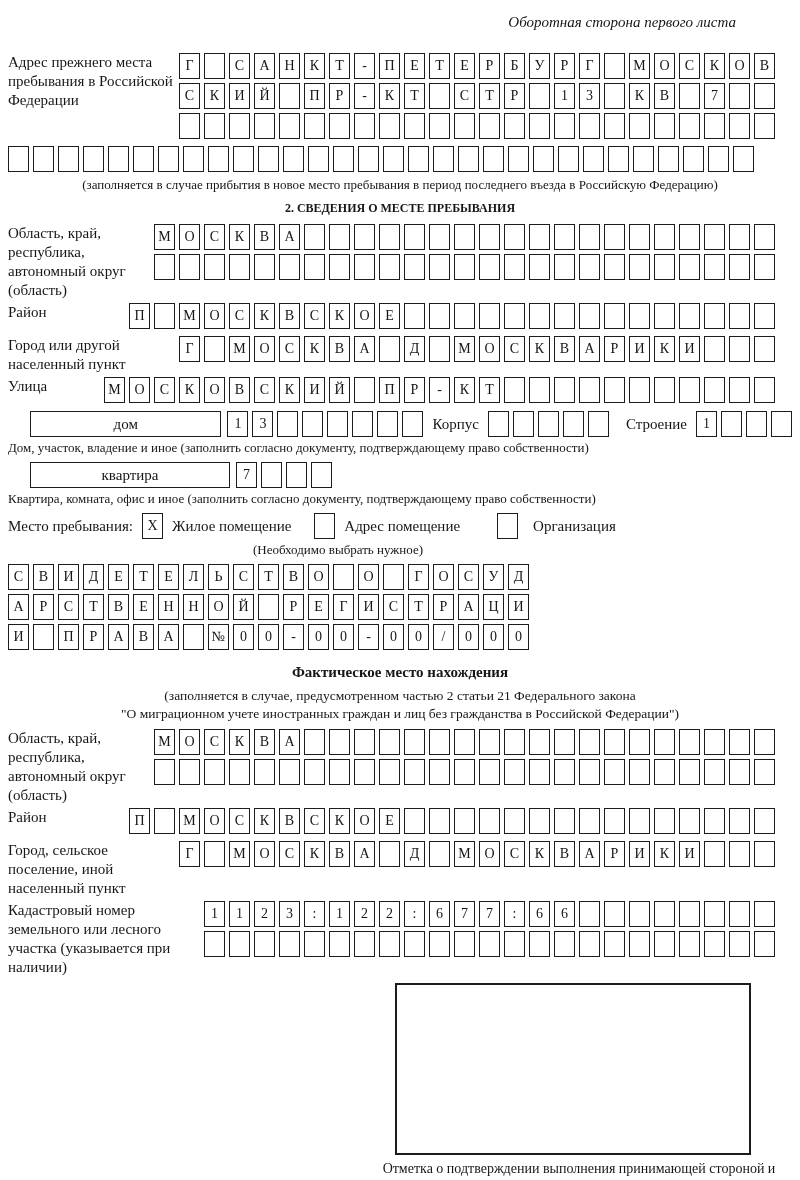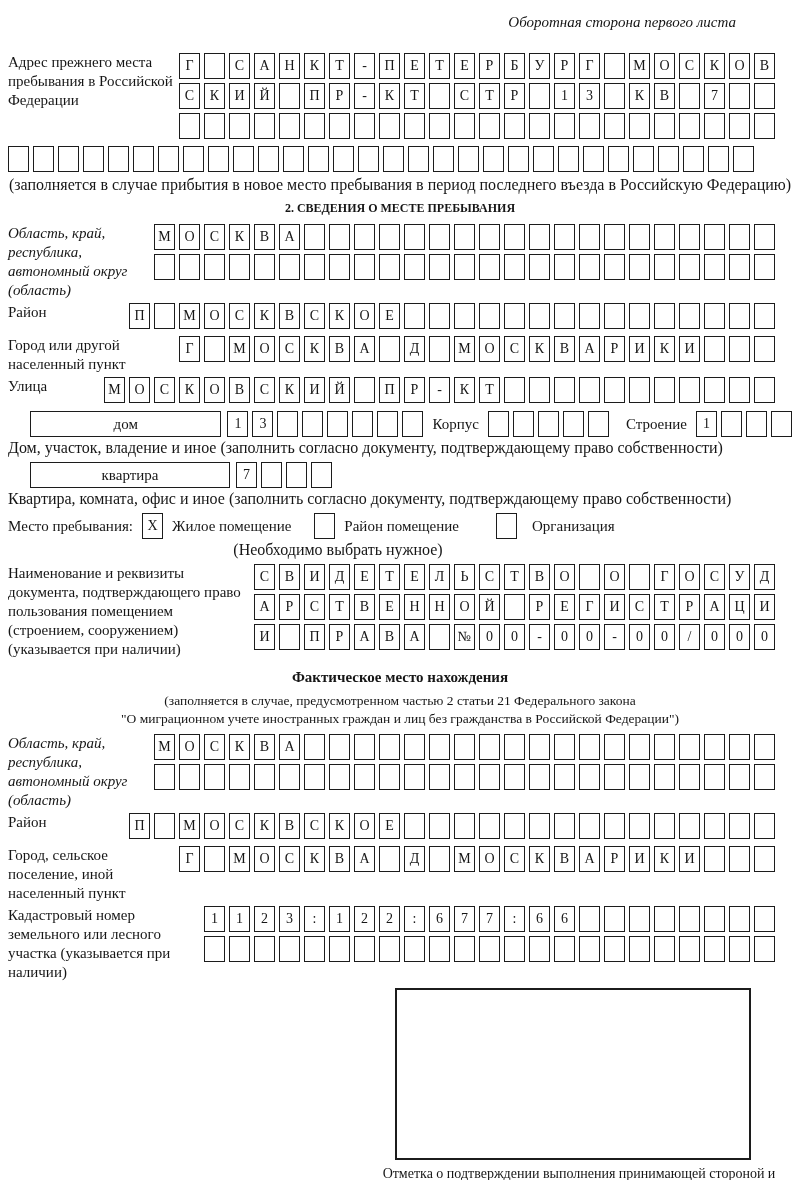--- a/index.html
+++ b/index.html
@@ -8,35 +8,35 @@
     font-family:"Liberation Serif","DejaVu Serif",serif;
     color:#161616;
     box-sizing:border-box;
     padding:14px 8px 10px 8px;
     overflow:hidden;
   }
   .hdr-note{ text-align:right; padding-right:56px; font-size:15px; margin-bottom:22px;font-style:italic;}
   .field{ display:flex; align-items:flex-start; margin-bottom:3px;}
   .flabel{ font-size:15px; line-height:19px; padding-right:5px; box-sizing:border-box;}
   .w171{flex:0 0 171px;}
-  .w146{flex:0 0 146px;font-style:italic;}
+  .w146{flex:0 0 146px;}
   .w121{flex:0 0 121px;}
   .w96{flex:0 0 96px;}
   .w246{flex:0 0 246px;}
   .w196{flex:0 0 196px;}
   .rows{display:flex;flex-direction:column;}
   .cells{ display:flex; gap:4px; margin-bottom:4px; height:26px;}
   .cell{
     box-sizing:border-box; flex:0 0 21px; width:21px; height:26px;
     border:1.6px solid #1c1c1c; display:inline-flex;
     align-items:center; justify-content:center;
     font-size:14px; line-height:1; background:#fff;
   }
   .fullrow{ margin-top:2px; }
-  .caption{ font-size:16px; line-height:17px; }
+  .caption{ font-size:13px; line-height:17px; }
   .center{ text-align:center; }
   .sec-title{ text-align:center; font-weight:bold; font-size:12px; margin:8px 0 8px 0;}
   .sub-title{ text-align:center; font-weight:bold; font-size:15px; margin:10px 0 6px 0;}
   .note-line{ text-align:center; font-size:13.5px; line-height:18px;}
   .widebox{
     box-sizing:border-box; height:26px; border:1.6px solid #1c1c1c;
     display:inline-flex; align-items:center; justify-content:center;
     font-size:15px; background:#fff;
   }
   .domrow{ display:flex; align-items:center; gap:6px; margin:4px 0 2px 22px;}
@@ -368,28 +368,27 @@
       <span class="cell"></span>
     </div>
 </div>
 <div class="caption smallcap">Квартира, комната, офис и иное (заполнить согласно документу, подтверждающему право собственности)</div>
 
 <div class="mestorow">
   <span>Место пребывания:</span>
   <span class="cell">X</span>
   <span>Жилое помещение</span>
   <span class="cell" style="margin-left:14px;"></span>
-  <span>Район помещение</span>
+  <span>Адрес помещение</span>
   <span class="cell gap-org"></span>
   <span style="margin-left:6px;">Организация</span>
 </div>
 <div class="caption mesto-cap mb6">(Необходимо выбрать нужное)</div>
 
 <div class="field">
-  <div class="flabel w246">Наименование и реквизиты документа, подтверждающего право пользования помещением (строением, сооружением) (указывается при наличии)</div>
   <div class="rows">
     <div class="cells">
         <span class="cell">С</span>
         <span class="cell">В</span>
         <span class="cell">И</span>
         <span class="cell">Д</span>
         <span class="cell">Е</span>
         <span class="cell">Т</span>
         <span class="cell">Е</span>
         <span class="cell">Л</span>

